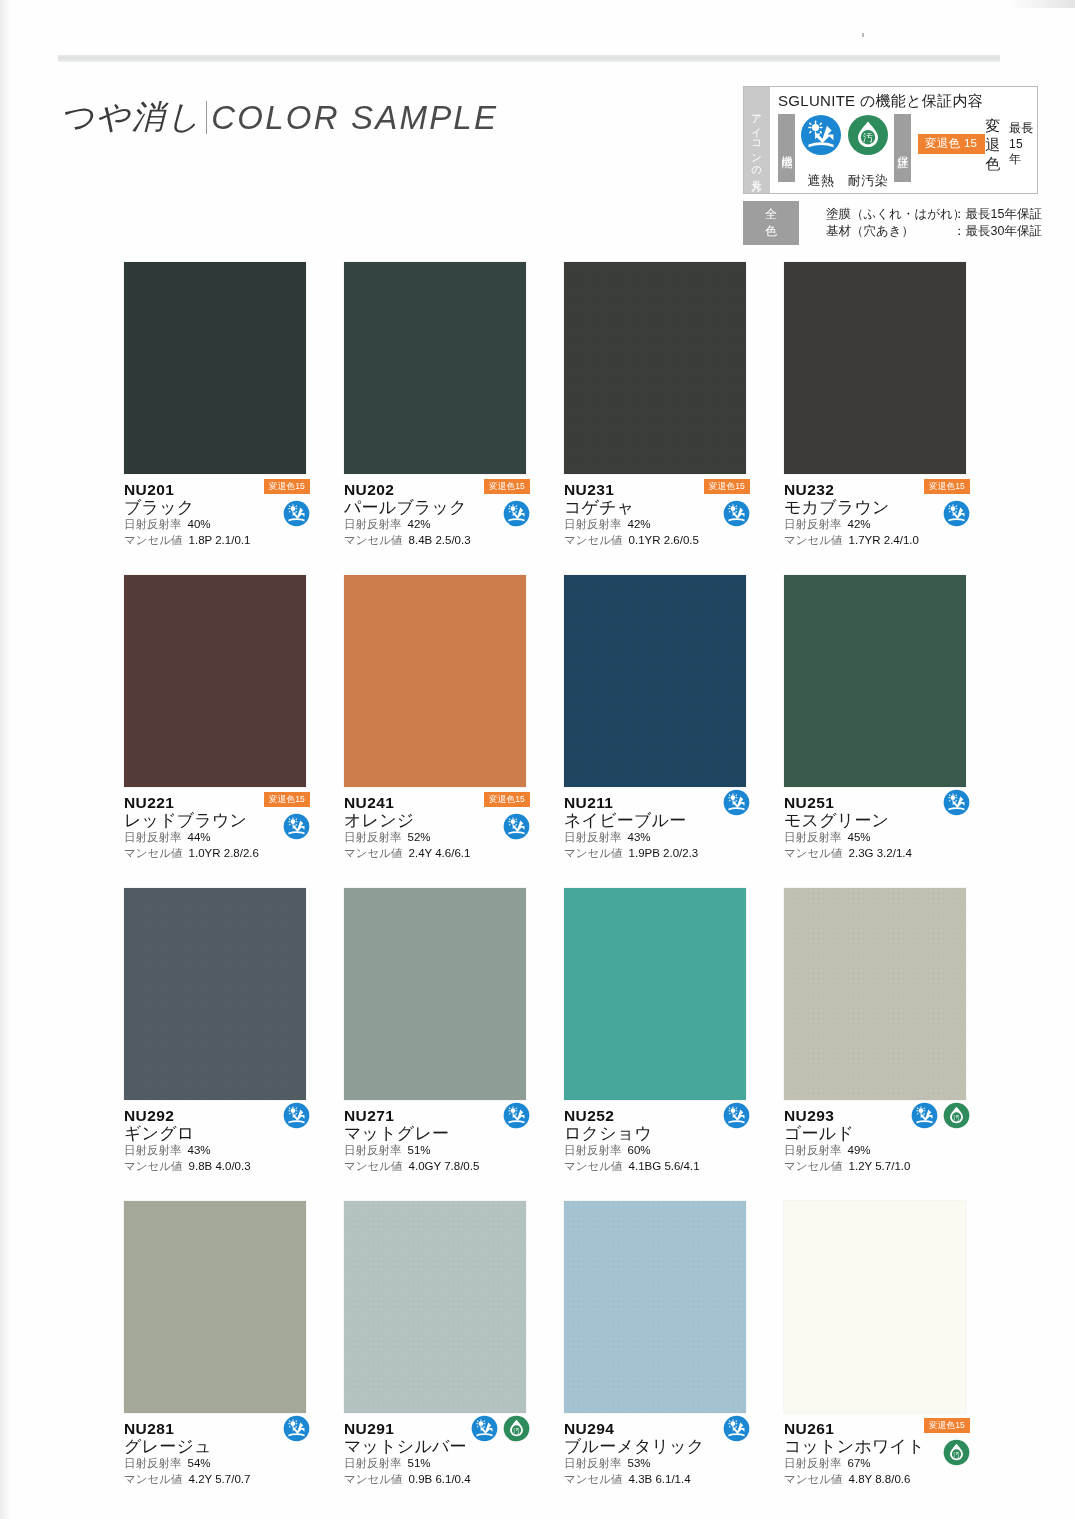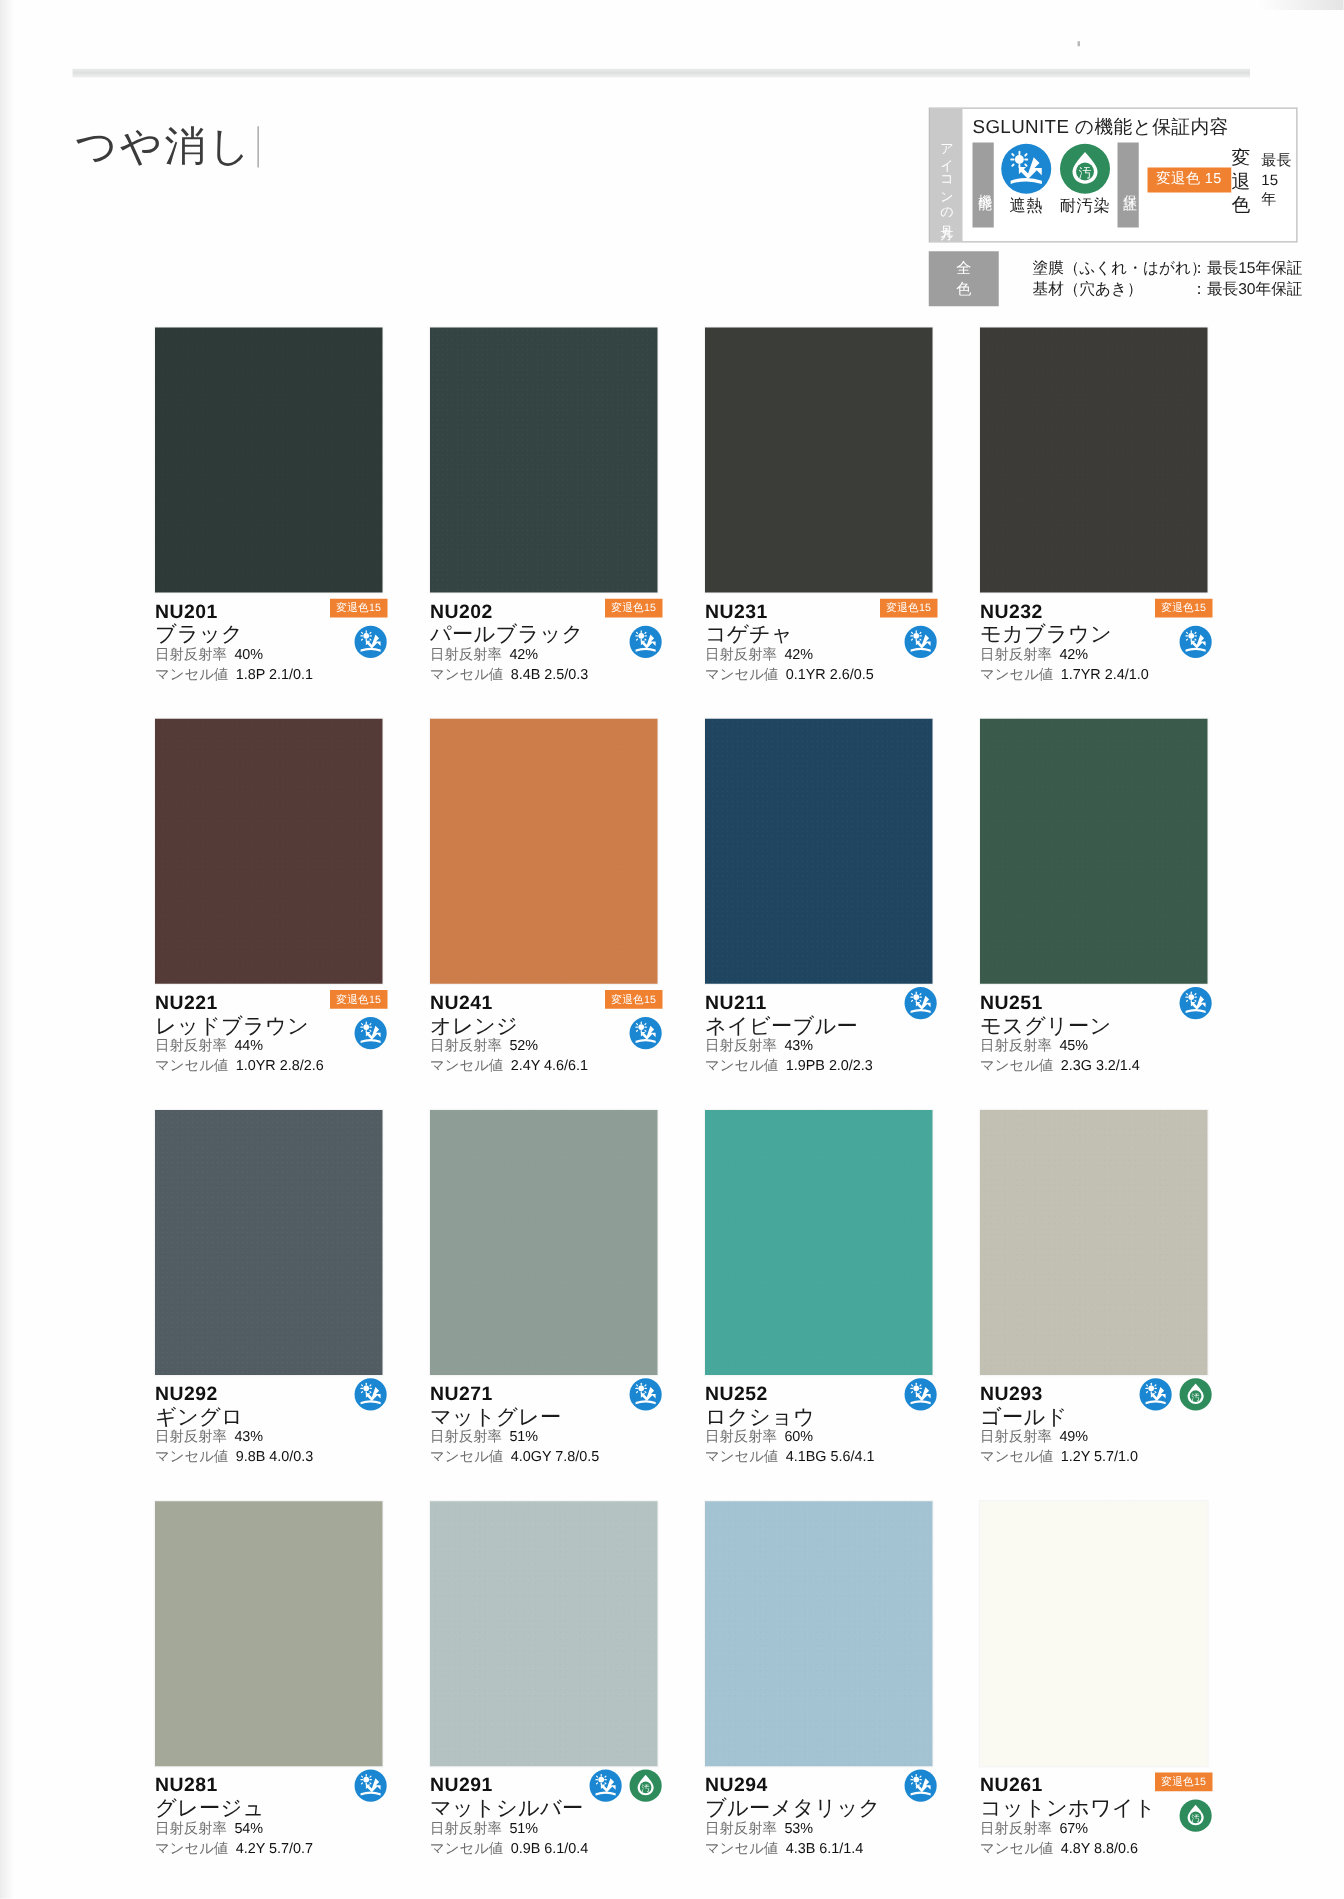--- a/index.html
+++ b/index.html
@@ -51,20 +51,21 @@
   }
 
   
   .title-row {
     position: absolute;
     left: 60px;
     top: 95px;
     display: flex;
     align-items: center;
     gap: 4px;
+    font-style: italic;
   }
   .title-jp {
     font-size: 33px;
     letter-spacing: 2px;
     color: #3b3b3b;
     font-weight: 400;
   }
   .title-divider {
     width: 1px;
     height: 33px;
@@ -142,21 +143,21 @@
   }
   .icon-col {
     display: flex;
     flex-direction: column;
     align-items: center;
     width: 52px;
   }
   .icon-col .cap {
     font-size: 13px;
     color: #1d1d1d;
-    margin-top: 0;
+    margin-top: 16px;
     letter-spacing: .5px;
     white-space: nowrap;
   }
   .warranty-col {
     display: flex;
     flex-direction: row;
     align-items: center;
     margin-left: 2px;
   }
   .badge-lg {
@@ -301,20 +302,21 @@
 <div class="page">
 
   <div class="scan-edge-left"></div>
   <div class="scan-edge-top-right"></div>
   <div class="top-rule"></div>
   <div class="speck-a"></div>
 
   <div class="title-row">
     <span class="title-jp">つや消し</span>
     <span class="title-divider"></span>
+    <span class="title-en">COLOR SAMPLE</span>
   </div>
 
   <div class="legend">
     <div class="legend-main">
       <div class="legend-sidelabel">アイコンの見方</div>
       <div class="legend-body">
         <div class="legend-heading">SGLUNITE の機能と保証内容</div>
         <div class="legend-icons">
 
           <div class="vtag">機能</div>

